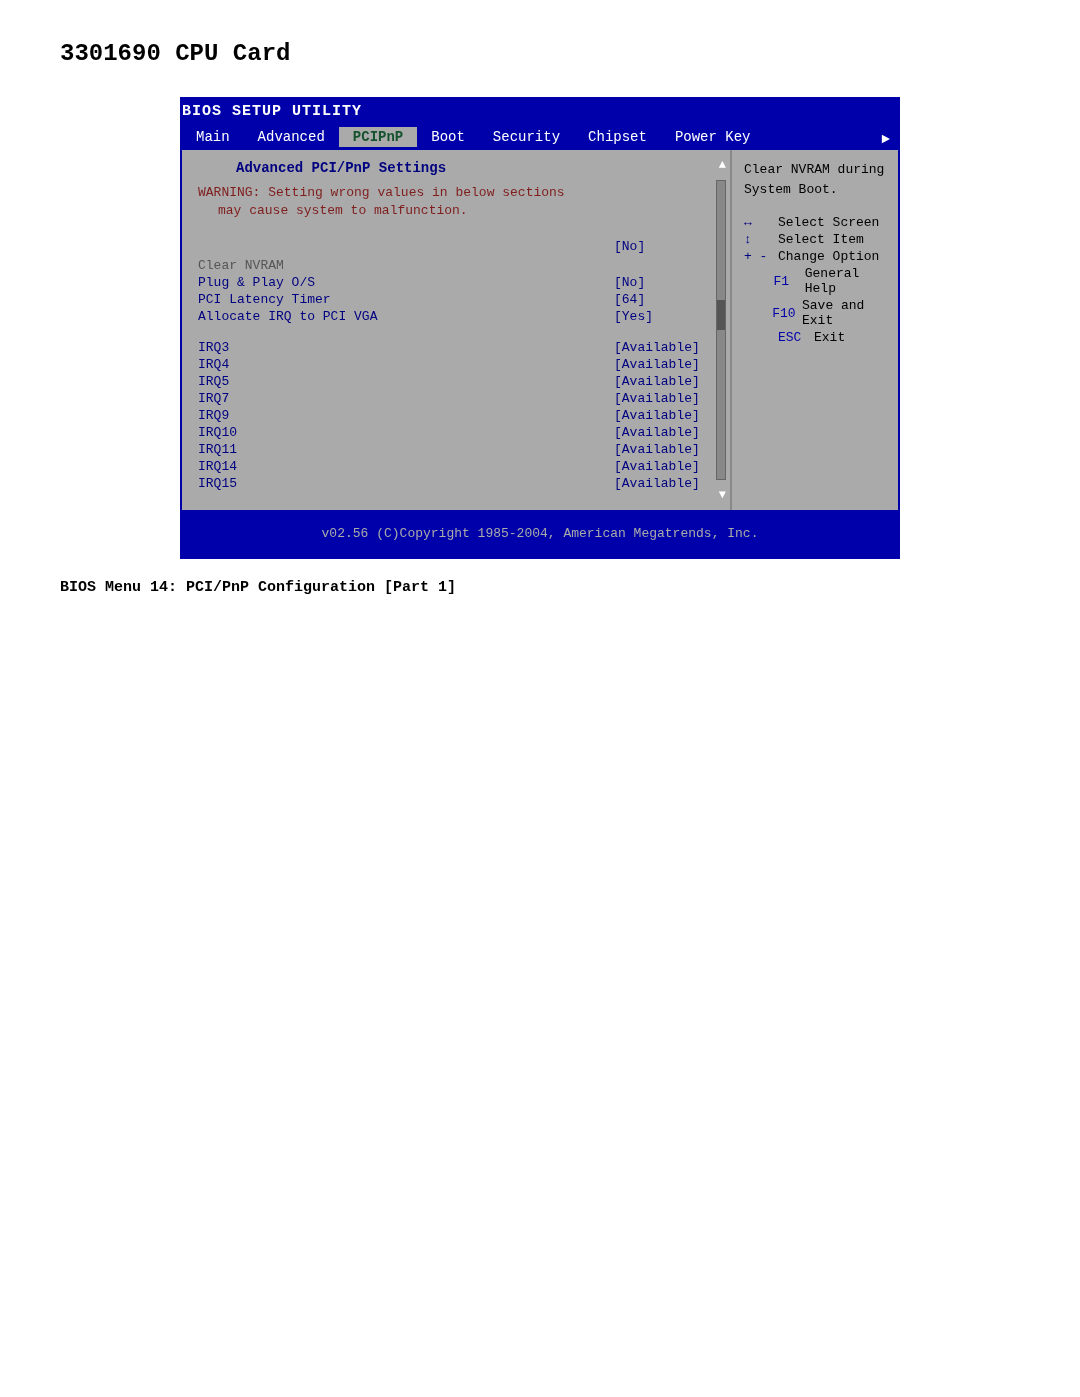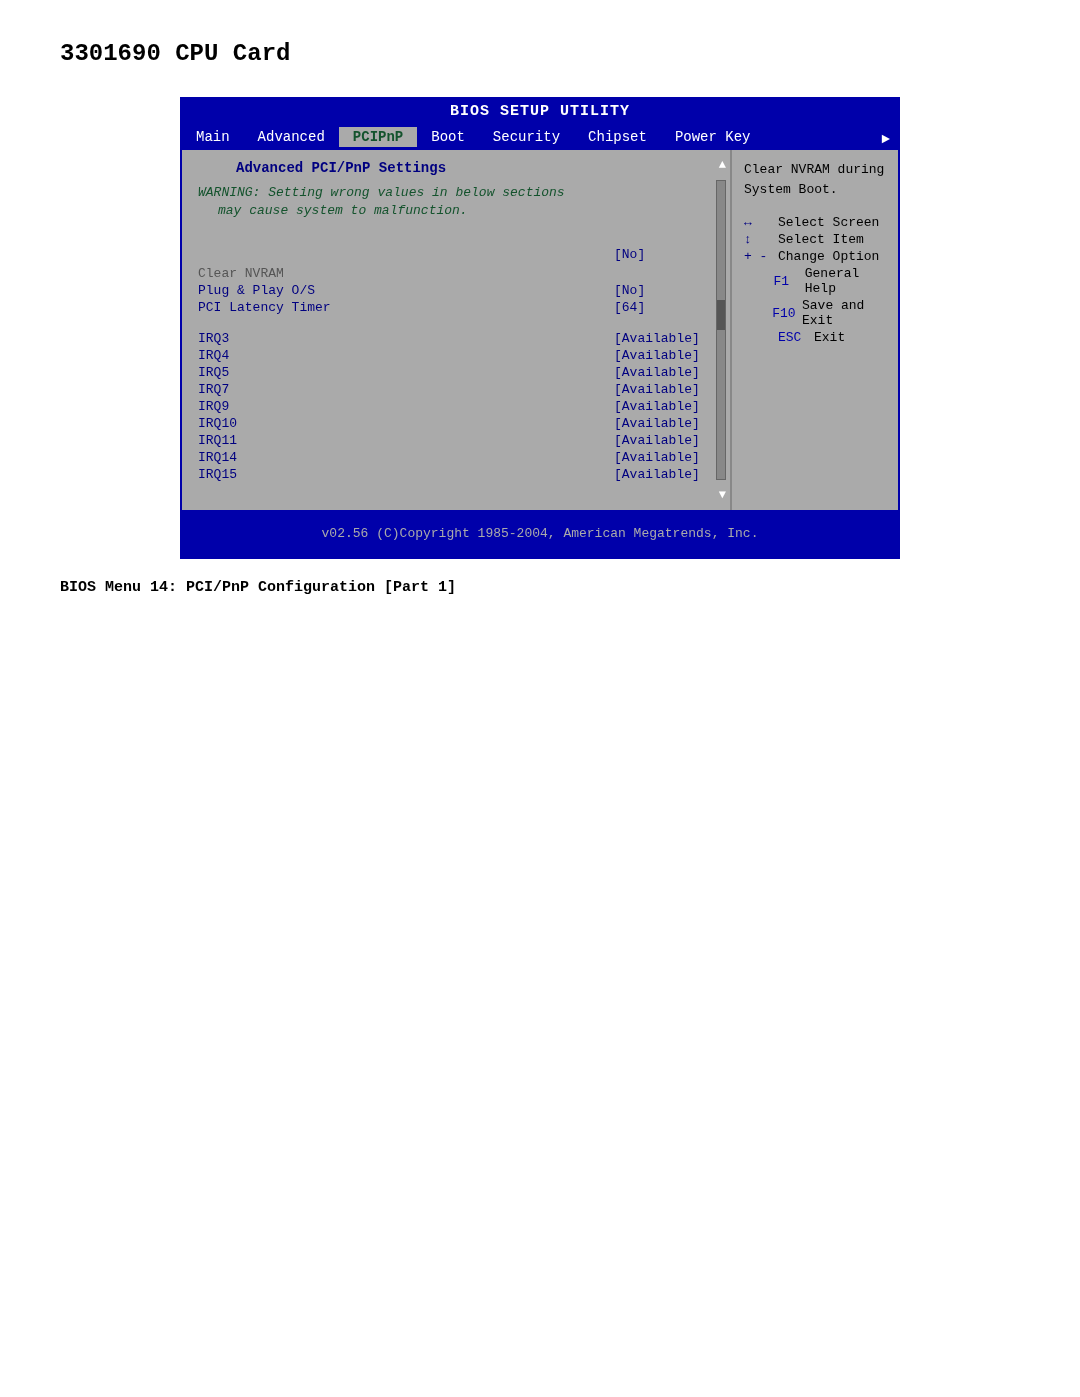--- a/index.html
+++ b/index.html
@@ -17,21 +17,20 @@
       color: #000;
     }
     .bios-container {
       width: 720px;
       margin: 0 auto;
       border: 2px solid #0000aa;
     }
     .bios-title-bar {
       background: #0000aa;
       color: #ffffff;
-      text-align: center;
       font-size: 15px;
       font-weight: bold;
       padding: 4px 0;
       letter-spacing: 1px;
     }
     .bios-menu-bar {
       background: #0000aa;
       display: flex;
       align-items: flex-end;
       padding: 3px 0;
@@ -73,25 +72,24 @@
       background: #aaaaaa;
     }
     .section-title {
       color: #000080;
       font-size: 14px;
       font-weight: bold;
       margin-bottom: 8px;
       margin-left: 38px;
     }
     .warning-text {
-      color: #14532d;
-      font-size: 13px;
-      margin-bottom: 8px;
+      color: #7f1d1d;
+      font-size: 13px;
+      margin-bottom: 0;
       line-height: 1.4;
-      font-style: italic;
     }
     .warning-text .indent {
       display: block;
       padding-left: 20px;
     }
     .setting-row {
       display: flex;
       align-items: center;
       margin-bottom: 2px;
       font-size: 13px;
@@ -226,20 +224,24 @@
         <span class="setting-value">[No]</span>
       </div>
       <div class="setting-row">
         <span class="setting-label">Plug &amp; Play O/S</span>
         <span class="setting-value">[No]</span>
       </div>
       <div class="setting-row">
         <span class="setting-label">PCI Latency Timer</span>
         <span class="setting-value">[64]</span>
       </div>
+      <div class="setting-row">
+        <span class="setting-label">Allocate IRQ to PCI VGA</span>
+        <span class="setting-value">[Yes]</span>
+      </div>
 
       <div class="spacer"></div>
 
       <div class="irq-section">
         <div class="setting-row">
           <span class="setting-label">IRQ3</span>
           <span class="setting-value">[Available]</span>
         </div>
         <div class="setting-row">
           <span class="setting-label">IRQ4</span>

